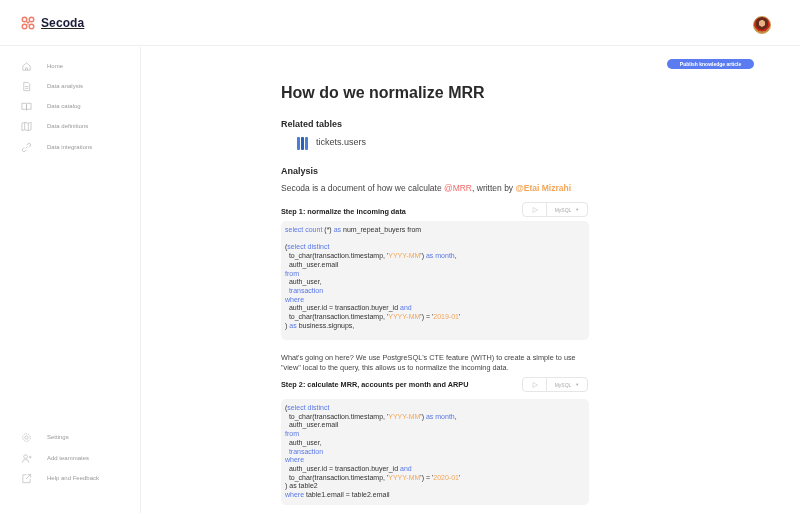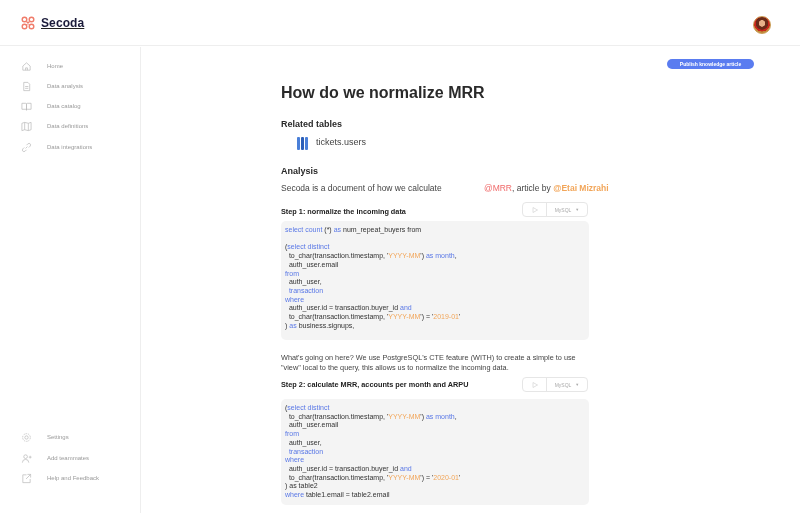--- a/index.html
+++ b/index.html
@@ -24,21 +24,21 @@
     background: #5a7cf0; color: #fff; font-size: 5px; font-weight: bold; display: flex; align-items: center; justify-content: center; border: none; cursor: pointer; }
 
   .main { position: absolute; left: 281px; top: 0; width: 308px; }
   .page-title { position: absolute; top: 84px; left: 0; font-size: 16px; color: #2a2a2a; white-space: nowrap; }
   .section-heading { position: absolute; left: 0; font-size: 9px; font-weight: bold; color: #2a2a2a; white-space: nowrap; }
   .table-row { position: absolute; top: 137px; left: 4px; display: flex; gap: 8px; padding-left: 12px; }
   .table-icon { width: 11px; height: 13px; display: flex; gap: 1px; }
   .table-icon span { display: block; height: 13px; border-radius: 1px; }
   .table-name { font-size: 9px; color: #444; }
   .para { position: absolute; left: 0; font-size: 8.5px; color: #444; white-space: nowrap; }
-  .mention-red { color: #f06a6a; margin-left: 40px; }
+  .mention-red { color: #f06a6a; }
   .mention-orange { color: #f2a65a; font-weight: bold; }
   .para2 { position: absolute; left: 0; width: 315px; font-size: 7.3px; line-height: 10px; color: #444; }
 
   .step-title { position: absolute; left: 0; font-size: 7.3px; font-weight: bold; color: #222; white-space: nowrap; text-align: center; }
   .runbar { position: absolute; left: 241px; width: 66px; height: 15px; border: 1px solid #e6e6e6; border-radius: 4px; display: flex; background: #fff; }
   .run-btn { width: 24px; height: 13px; border-right: 1px solid #e6e6e6; display: flex; align-items: center; justify-content: center; cursor: pointer; }
   .run-btn svg { width: 6px; height: 6px; }
   .lang-select { flex: 1; display: flex; align-items: center; justify-content: center; gap: 4px; font-size: 5px; color: #aaa; cursor: pointer; }
   .lang-caret { font-size: 4px; color: #aaa; }
 
@@ -153,21 +153,21 @@
     <span class="table-icon">
       <span style="width:3px;background:#4a7fd8"></span>
       <span style="width:4px;background:#2c5fb8"></span>
       <span style="width:3px;background:#4a7fd8"></span>
     </span>
     <span class="table-name">tickets.users</span>
   </div>
 
   <div class="section-heading" style="top:166px">Analysis</div>
   <div class="para" style="top:183px">
-    <span>Secoda is a document of how we calculate </span><span class="mention-red">@MRR</span><span>, article by </span><span class="mention-orange">@Etai Mizrahi</span>
+    <span>Secoda is a document of how we calculate </span><span class="mention-red">@MRR</span><span>, written by </span><span class="mention-orange">@Etai Mizrahi</span>
   </div>
 
   <div class="step-title" style="top:207px">Step 1: normalize the incoming data</div>
   <div class="runbar" style="top:202px">
     <span class="run-btn">
       <svg viewBox="0 0 6 6">
           <path d="M1 0.5 L5.5 3 L1 5.5 Z" fill="none" stroke="#ccc" stroke-width="0.6"></path>
         </svg>
     </span>
     <span class="lang-select">

